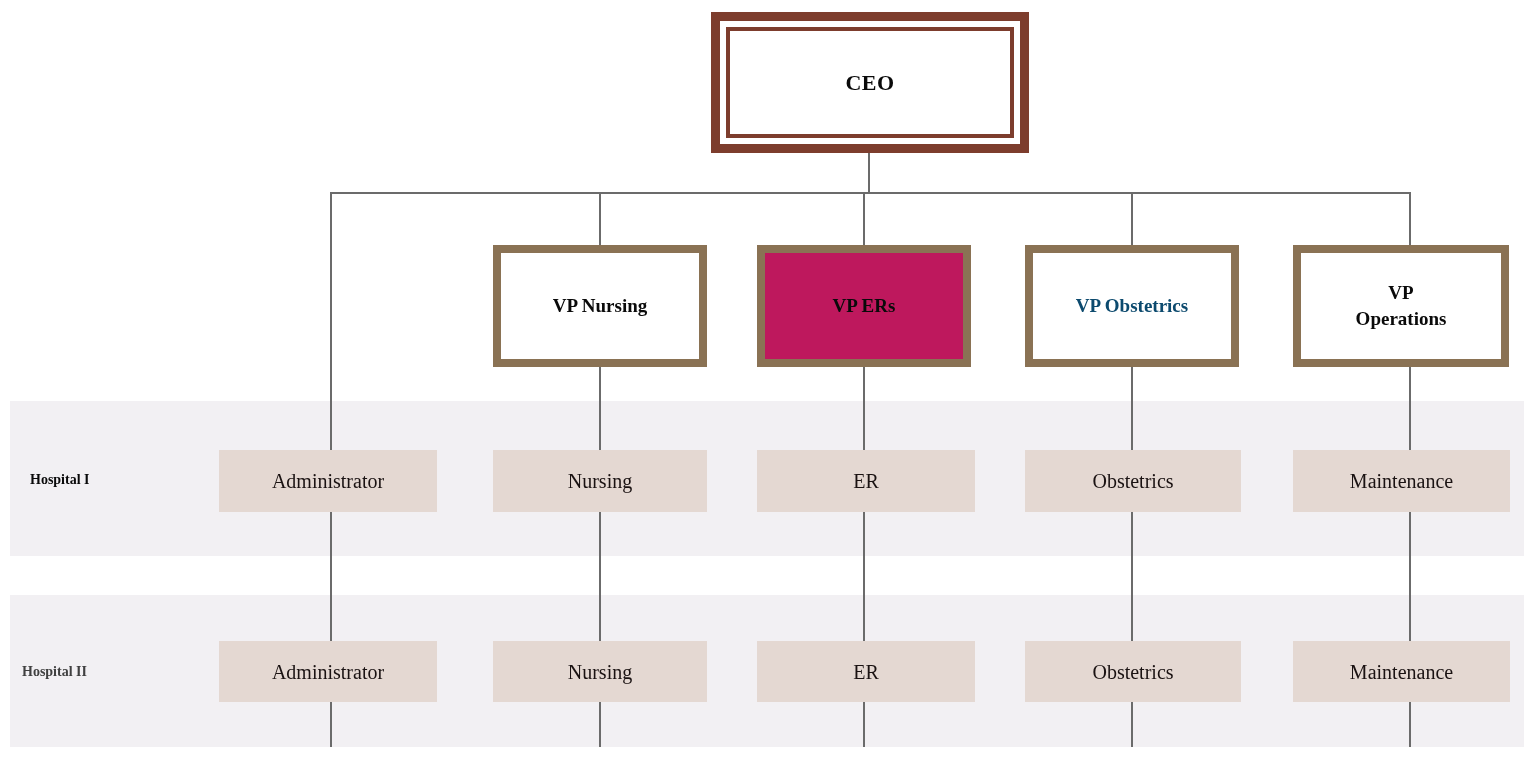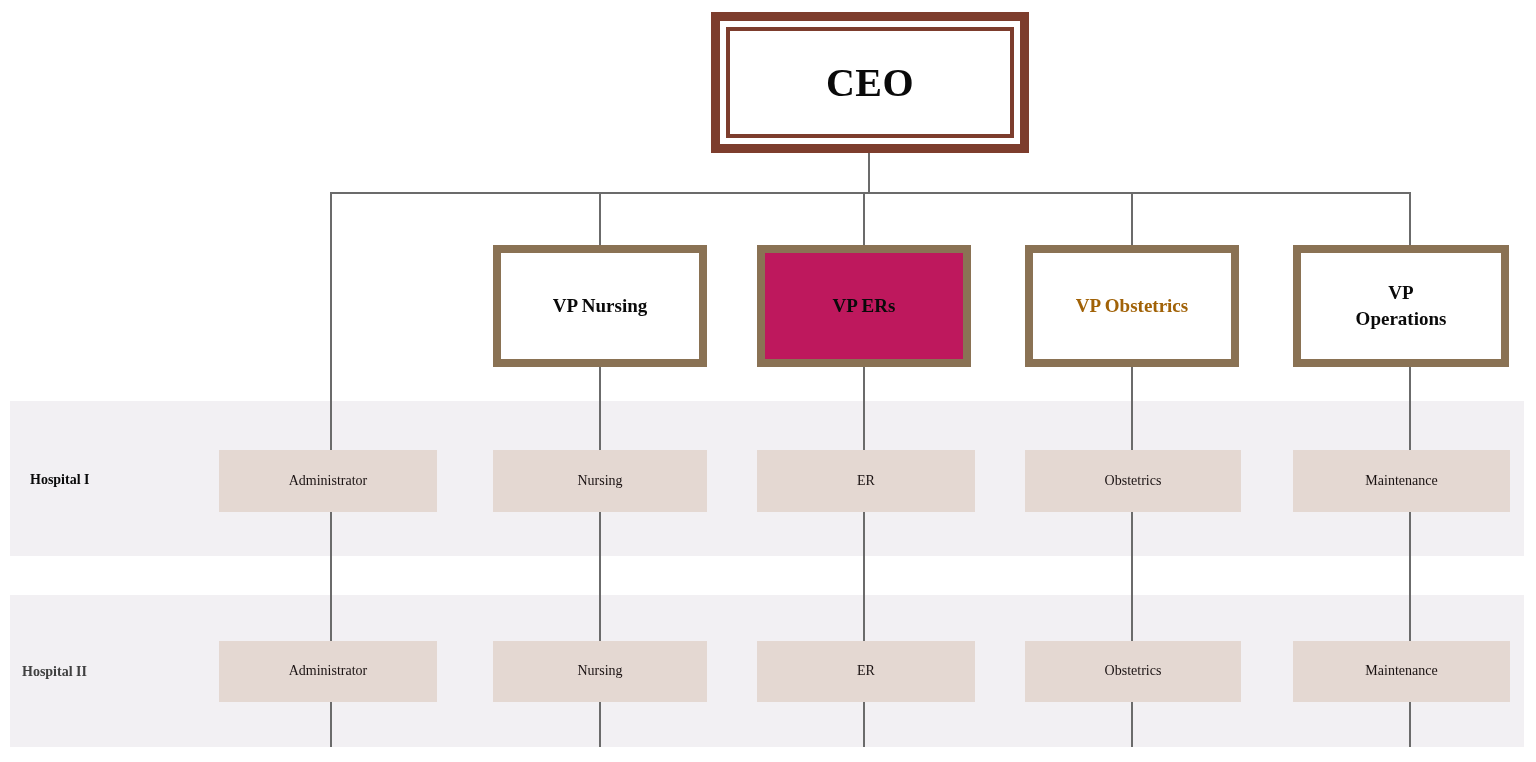--- a/index.html
+++ b/index.html
@@ -47,21 +47,21 @@
     inset: 6px;
     box-sizing: border-box;
     border: 4px solid #7d3d2d;
     background: #ffffff;
     display: flex;
     align-items: center;
     justify-content: center;
   }
   .ceo-label {
     font-weight: bold;
-    font-size: 40px;
+    font-size: 22px;
     color: #0a0a0a;
     letter-spacing: 0.5px;
     line-height: 1.15;
     text-align: center;
   }
 
   
   .vp-node {
     position: absolute;
     box-sizing: border-box;
@@ -102,21 +102,21 @@
   
   .dept-cell {
     position: absolute;
     background: #e4d8d2;
     display: flex;
     align-items: center;
     justify-content: center;
     z-index: 2;
   }
   .dept-label {
-    font-size: 14px;
+    font-size: 20px;
     color: #1a1212;
     text-align: center;
     line-height: 1.2;
     font-weight: normal;
   }
 </style>
 </head>
 <body>
 
 <div id="chart-canvas">
@@ -134,21 +134,21 @@
         <span class="ceo-label" style="color: rgb(10, 10, 10);">CEO</span>
       </div>
     </div>
     <div class="vp-node" style="border-color: rgb(138, 114, 84); background: rgb(255, 255, 255); left: 493px; top: 245px; width: 214px; height: 122px;">
       <span class="vp-label" style="color: rgb(10, 10, 10);">VP Nursing</span>
     </div>
     <div class="vp-node" style="border-color: rgb(138, 114, 84); background: #be185d; left: 757px; top: 245px; width: 214px; height: 122px;">
       <span class="vp-label" style="color: rgb(10, 10, 10);">VP ERs</span>
     </div>
     <div class="vp-node" style="border-color: rgb(138, 114, 84); background: rgb(255, 255, 255); left: 1025px; top: 245px; width: 214px; height: 122px;">
-      <span class="vp-label" style="color: #a16207;">VP Obstetrics</span>
+      <span class="vp-label" style="color: #0c4a6e;">VP Obstetrics</span>
     </div>
     <div class="vp-node" style="border-color: rgb(138, 114, 84); background: rgb(255, 255, 255); left: 1293px; top: 245px; width: 216px; height: 122px;">
       <span class="vp-label" style="color: rgb(10, 10, 10);">VP
 Operations</span>
     </div>
     <div class="row-label" style="color: rgb(10, 10, 10); left: 30px; top: 460px; height: 40px;">Hospital I</div>
     <div class="dept-cell" style="background: rgb(228, 216, 210); left: 219px; top: 450px; width: 218px; height: 62px;">
       <span class="dept-label">Administrator</span>
     </div>
     <div class="dept-cell" style="background: rgb(228, 216, 210); left: 493px; top: 450px; width: 214px; height: 62px;">

